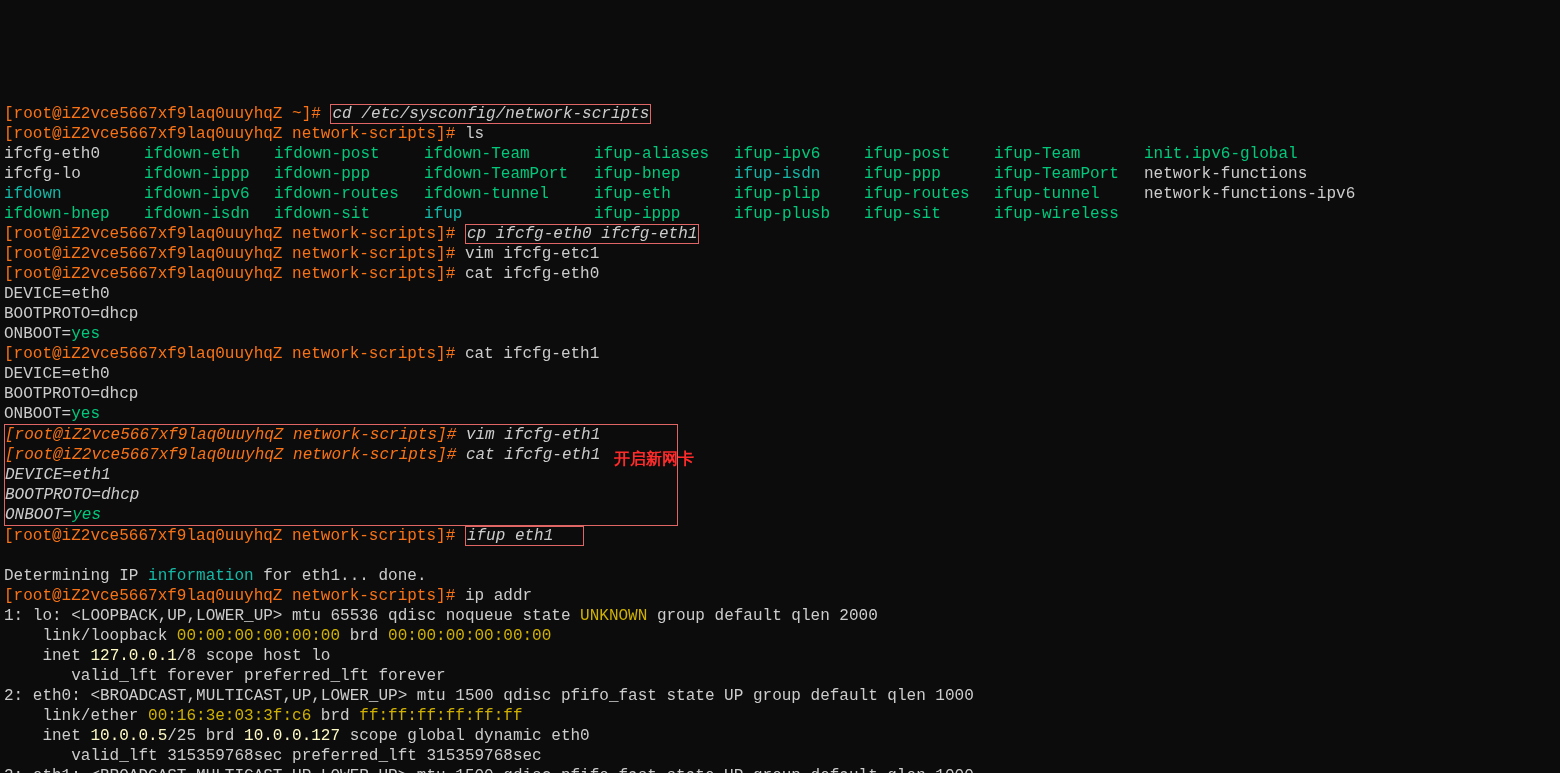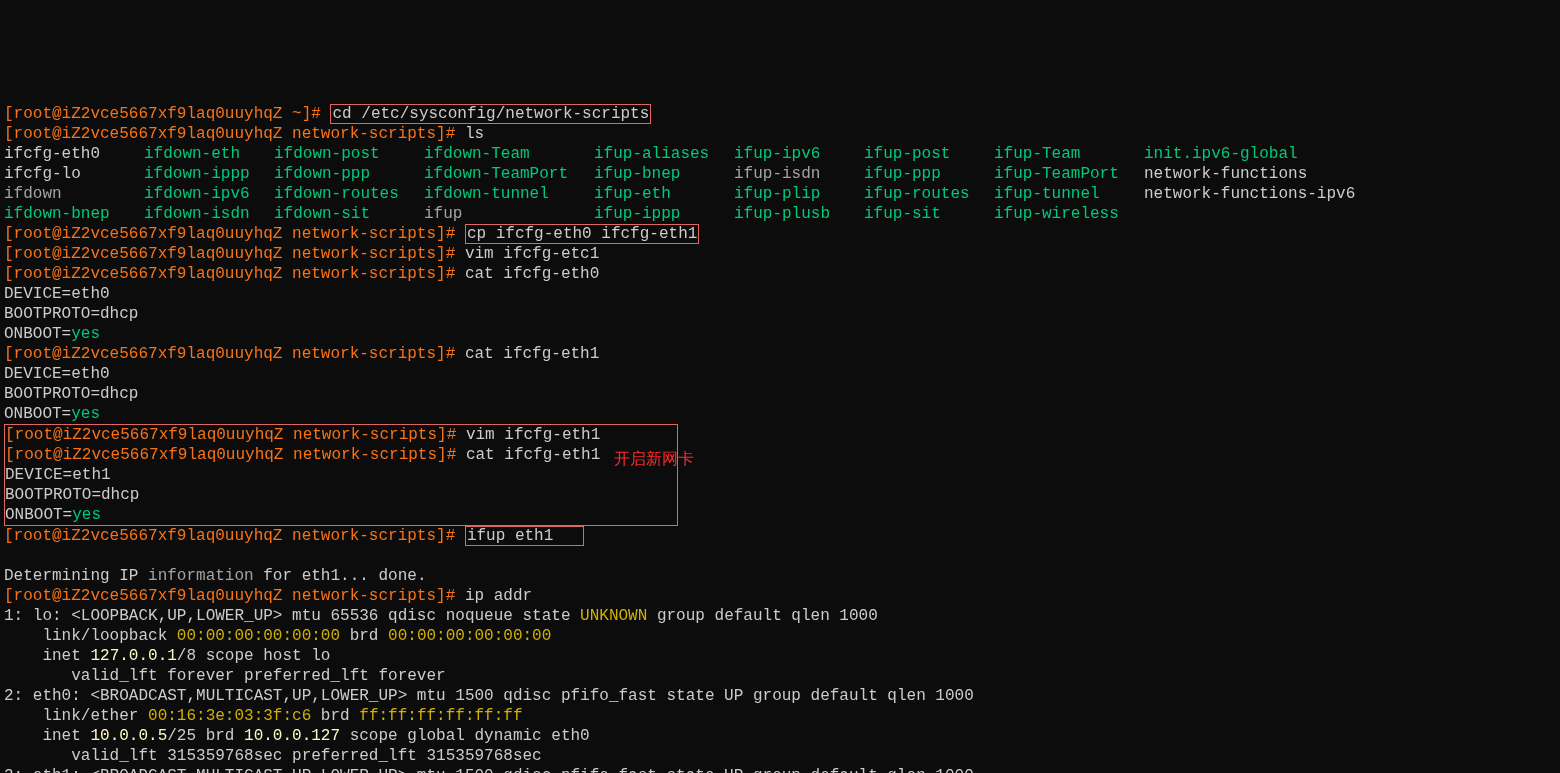--- a/index.html
+++ b/index.html
@@ -10,30 +10,31 @@
     line-height: 20px;
     margin: 0;
     padding: 4px 4px 20px 4px;
     white-space: pre;
     width: 1560px;
     box-sizing: border-box;
     position: relative;
   }
   .prompt { color: #f97316; }
   .green { color: #00c97c; }
-  .cyan { color: #a3a3a3; }
+  .cyan { color: #14b8a6; }
   .yellow { color: #d0b000; }
   .magenta { color: #fef9c3; }
   .boxed {
     border: 1px solid #e06666;
     padding: 0 1px;
+    font-style: italic;
   }
   .red-label {
     color: #ff2b2b;
-    font-weight: normal;
+    font-weight: bold;
     position: absolute;
   }
   .row { display:block; }
   .col { display:inline-block; }
 </style>
 </head>
 <body>
 
 
 
@@ -52,21 +53,21 @@
 <span>ONBOOT=</span><span class="green">yes</span>
 <span class="boxed" style="display:inline-block;padding:0"><span class="prompt">[root@iZ2vce5667xf9laq0uuyhqZ network-scripts]#</span> <span>vim ifcfg-eth1</span>      
 <span class="prompt">[root@iZ2vce5667xf9laq0uuyhqZ network-scripts]#</span> <span>cat ifcfg-eth1</span>      
 <span>DEVICE=</span><span>eth1</span>                                                           
 <span>BOOTPROTO=</span><span>dhcp</span>                                                        
 <span>ONBOOT=</span><span class="green">yes</span>                                                            </span>
 <span class="prompt">[root@iZ2vce5667xf9laq0uuyhqZ network-scripts]#</span> <span class="boxed"><span>ifup eth1</span>   </span>
 <span></span>
 <span>Determining IP </span><span class="cyan">information</span><span> for eth1... done.</span>
 <span class="prompt">[root@iZ2vce5667xf9laq0uuyhqZ network-scripts]#</span> <span>ip addr</span>
-<span>1: lo: &lt;LOOPBACK,UP,LOWER_UP&gt; mtu 65536 qdisc noqueue state </span><span class="yellow">UNKNOWN</span><span> group default qlen 1000</span>
+<span>1: lo: &lt;LOOPBACK,UP,LOWER_UP&gt; mtu 65536 qdisc noqueue state </span><span class="yellow">UNKNOWN</span><span> group default qlen 2000</span>
 <span>    link/loopback </span><span class="yellow">00:00:00:00:00:00</span><span> brd </span><span class="yellow">00:00:00:00:00:00</span>
 <span>    inet </span><span class="magenta">127.0.0.1</span><span>/8 scope host lo</span>
 <span>       valid_lft forever preferred_lft forever</span>
 <span>2: eth0: &lt;BROADCAST,MULTICAST,UP,LOWER_UP&gt; mtu 1500 qdisc pfifo_fast state UP group default qlen 1000</span>
 <span>    link/ether </span><span class="yellow">00:16:3e:03:3f:c6</span><span> brd </span><span class="yellow">ff:ff:ff:ff:ff:ff</span>
 <span>    inet </span><span class="magenta">10.0.0.5</span><span>/25 brd </span><span class="magenta">10.0.0.127</span><span> scope global dynamic eth0</span>
 <span>       valid_lft 315359768sec preferred_lft 315359768sec</span>
 <span>3: eth1: &lt;BROADCAST,MULTICAST,UP,LOWER_UP&gt; mtu 1500 qdisc pfifo_fast state UP group default qlen 1000</span>
 
 

